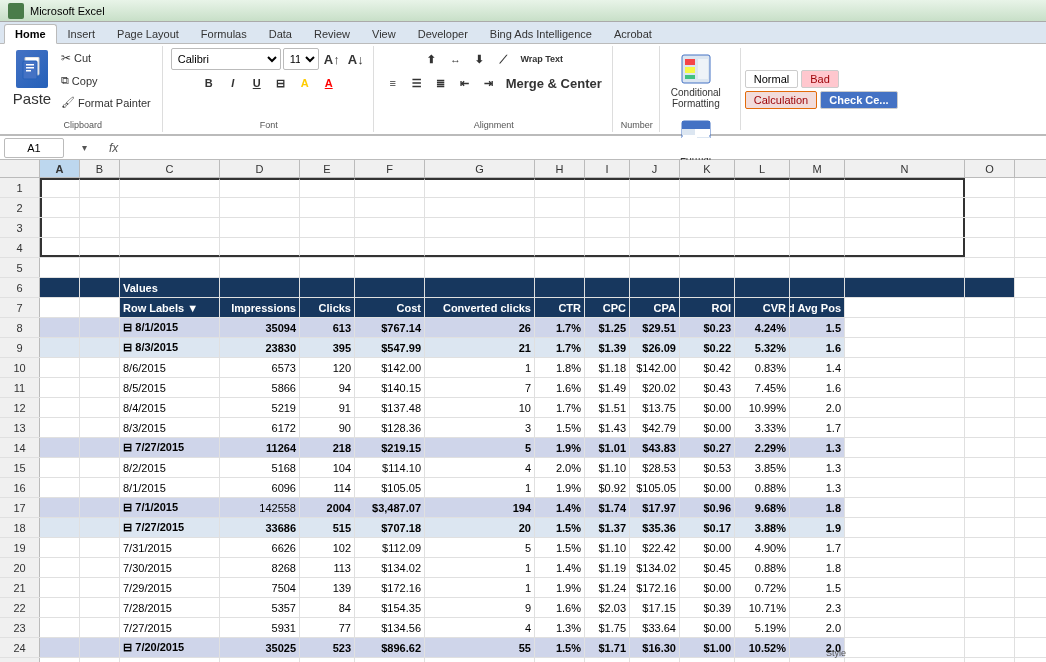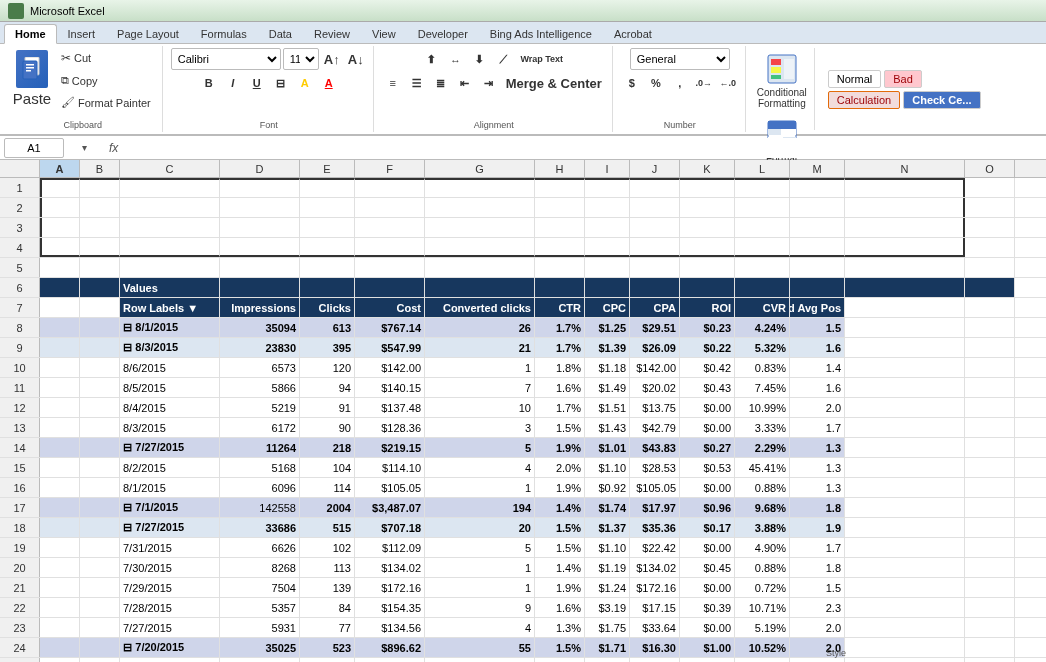--- a/index.html
+++ b/index.html
@@ -426,38 +426,26 @@
         <div class="icon-btn">≣</div>
         <div class="icon-btn">⇤</div>
         <div class="icon-btn">⇥</div>
         <div class="icon-btn" style="font-size:13px;width:auto;padding:0 3px;">Merge &amp; Center</div>
       </div>
     </div>
     <div class="ribbon-group-label">Alignment</div>
   </div>
 
   <div class="ribbon-group">
-    <div class="ribbon-group-content">
-      <select class="number-select">
-        <option>General</option>
-      </select>
-      <div class="ribbon-group-row">
-        <div class="icon-btn">$</div>
-        <div class="icon-btn">%</div>
-        <div class="icon-btn">,</div>
-        <div class="icon-btn" style="font-size:9px;">.0→</div>
-        <div class="icon-btn" style="font-size:9px;">←.0</div>
-      </div>
-    </div>
     <div class="ribbon-group-label">Number</div>
   </div>
 
   <div class="ribbon-group" style="flex-direction:row;align-items:stretch;padding:2px 4px;">
 
-    <div style="display:flex;flex-direction:column;align-items:center;justify-content:space-between;border-right:1px solid #ddd;padding-right:2px;margin-right:13px;">
+    <div style="display:flex;flex-direction:column;align-items:center;justify-content:space-between;border-right:1px solid #ddd;padding-right:14px;margin-right:4px;">
       <div class="cond-btn">
         <svg class="cond-icon" viewBox="0 0 32 32">
           <rect x="2" y="2" width="28" height="28" rx="2" fill="#dce6f1" stroke="#4472c4"></rect>
           <rect x="5" y="6" width="10" height="6" fill="#ff0000" opacity="0.7"></rect>
           <rect x="5" y="14" width="10" height="6" fill="#ffff00" opacity="0.7"></rect>
           <rect x="5" y="22" width="10" height="4" fill="#00b050" opacity="0.7"></rect>
           <rect x="18" y="6" width="10" height="20" fill="#fff" opacity="0.5"></rect>
         </svg>
         <span>Conditional Formatting</span>
       </div>
@@ -782,21 +770,21 @@
           <div class="cell cw-b"></div>
           <div class="cell cw-c">        8/2/2015</div>
           <div class="cell cw-d cell-right">5168</div>
           <div class="cell cw-e cell-right">104</div>
           <div class="cell cw-f cell-right">$114.10</div>
           <div class="cell cw-g cell-right">4</div>
           <div class="cell cw-h cell-right">2.0%</div>
           <div class="cell cw-i cell-right">$1.10</div>
           <div class="cell cw-j cell-right">$28.53</div>
           <div class="cell cw-k cell-right">$0.53</div>
-          <div class="cell cw-l cell-right">45.41%</div>
+          <div class="cell cw-l cell-right">3.85%</div>
           <div class="cell cw-m cell-right">1.3</div>
           <div class="cell cw-n"></div>
           <div class="cell cw-o"></div>
         </div>
         <div class="grid-row">
           <div class="row-num">16</div>
           <div class="cell cw-a"></div>
           <div class="cell cw-b"></div>
           <div class="cell cw-c">        8/1/2015</div>
           <div class="cell cw-d cell-right">6096</div>
@@ -905,21 +893,21 @@
         <div class="grid-row">
           <div class="row-num">22</div>
           <div class="cell cw-a"></div>
           <div class="cell cw-b"></div>
           <div class="cell cw-c">        7/28/2015</div>
           <div class="cell cw-d cell-right">5357</div>
           <div class="cell cw-e cell-right">84</div>
           <div class="cell cw-f cell-right">$154.35</div>
           <div class="cell cw-g cell-right">9</div>
           <div class="cell cw-h cell-right">1.6%</div>
-          <div class="cell cw-i cell-right">$3.19</div>
+          <div class="cell cw-i cell-right">$2.03</div>
           <div class="cell cw-j cell-right">$17.15</div>
           <div class="cell cw-k cell-right">$0.39</div>
           <div class="cell cw-l cell-right">10.71%</div>
           <div class="cell cw-m cell-right">2.3</div>
           <div class="cell cw-n"></div>
           <div class="cell cw-o"></div>
         </div>
         <div class="grid-row">
           <div class="row-num">23</div>
           <div class="cell cw-a"></div>

